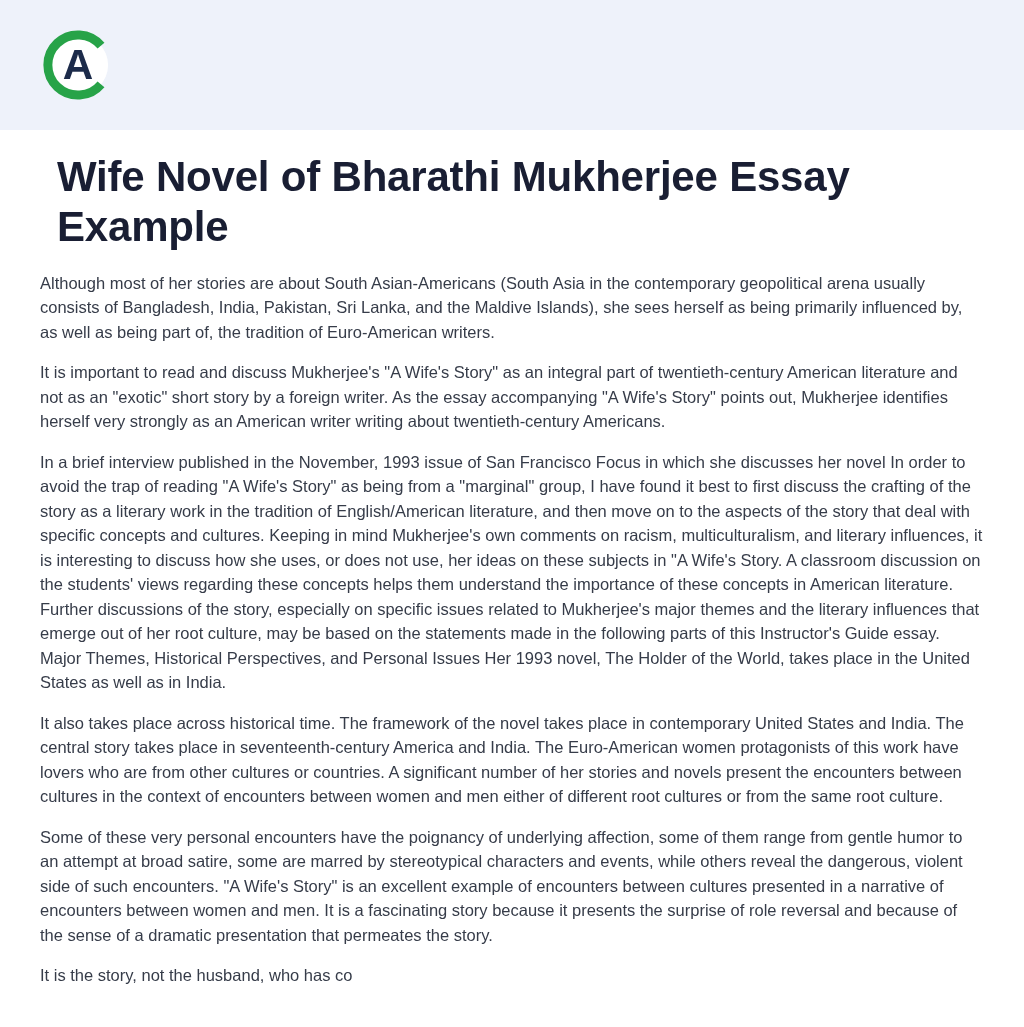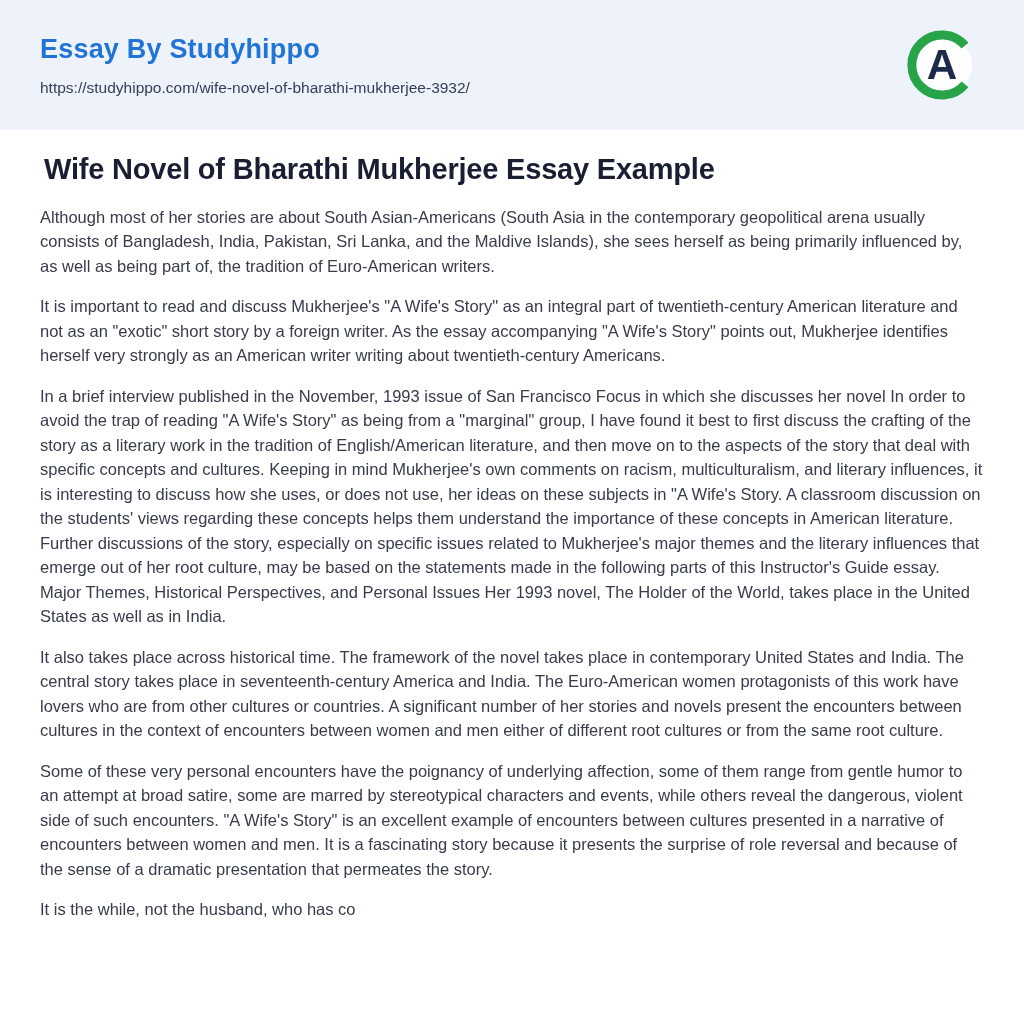--- a/index.html
+++ b/index.html
@@ -32,57 +32,53 @@
     color: #343e57;
     font-size: 15.5px;
   }
   .logo-box { width: 76px; height: 76px; cursor: pointer; }
   .logo-box svg { display: block; width: 76px; height: 76px; }
   .content {
     padding: 22px 40px 40px 40px;
   }
   .essay-title {
     color: #191e33;
-    font-size: 29px;
+    font-size: 42px;
     line-height: 1.2;
     font-weight: 700;
     letter-spacing: -0.2px;
-    margin: 0 0 18px 4px;
+    margin: 0 0 18px 17px;
   }
   .para {
     color: #363c49;
     font-size: 16.5px;
     line-height: 24.5px;
     margin: 0 0 16px 0;
     max-width: 946px;
   }
 </style>
 </head>
 <body>
 
 <div class="page">
 
   <header class="site-header">
-    <div class="header-text">
-      <a class="brand-link">Essay By Studyhippo</a>
-      <div class="source-url">https://studyhippo.com/wife-novel-of-bharathi-mukherjee-3932/</div>
-    </div>
     <div class="logo-box">
       <svg viewBox="0 0 72 72">
         <circle cx="36" cy="36" r="28.5" fill="#ffffff"></circle>
         <path d="M 57.8 54.3 A 28.5 28.5 0 1 1 57.8 17.7" fill="none" stroke="#27a348" stroke-width="8.5" stroke-linecap="butt"></path>
         <text x="36" y="49.5" text-anchor="middle" font-family="Liberation Sans, DejaVu Sans, sans-serif" font-size="40" font-weight="700" fill="#1c2b4a">A</text>
       </svg>
     </div>
   </header>
 
   <main class="content">
     <h1 class="essay-title">Wife Novel of Bharathi Mukherjee Essay Example</h1>
 
     <p class="para">Although most of her stories are about South Asian-Americans (South Asia in the contemporary geopolitical arena usually consists of Bangladesh, India, Pakistan, Sri Lanka, and the Maldive Islands), she sees herself as being primarily influenced by, as well as being part of, the tradition of Euro-American writers.</p>
     <p class="para">It is important to read and discuss Mukherjee's "A Wife's Story" as an integral part of twentieth-century American literature and not as an "exotic" short story by a foreign writer. As the essay accompanying "A Wife's Story" points out, Mukherjee identifies herself very strongly as an American writer writing about twentieth-century Americans.</p>
     <p class="para">In a brief interview published in the November, 1993 issue of San Francisco Focus in which she discusses her novel In order to avoid the trap of reading "A Wife's Story" as being from a "marginal" group, I have found it best to first discuss the crafting of the story as a literary work in the tradition of English/American literature, and then move on to the aspects of the story that deal with specific concepts and cultures. Keeping in mind Mukherjee's own comments on racism, multiculturalism, and literary influences, it is interesting to discuss how she uses, or does not use, her ideas on these subjects in "A Wife's Story. A classroom discussion on the students' views regarding these concepts helps them understand the importance of these concepts in American literature. Further discussions of the story, especially on specific issues related to Mukherjee's major themes and the literary influences that emerge out of her root culture, may be based on the statements made in the following parts of this Instructor's Guide essay. Major Themes, Historical Perspectives, and Personal Issues Her 1993 novel, The Holder of the World, takes place in the United States as well as in India.</p>
     <p class="para">It also takes place across historical time. The framework of the novel takes place in contemporary United States and India. The central story takes place in seventeenth-century America and India. The Euro-American women protagonists of this work have lovers who are from other cultures or countries. A significant number of her stories and novels present the encounters between cultures in the context of encounters between women and men either of different root cultures or from the same root culture.</p>
     <p class="para">Some of these very personal encounters have the poignancy of underlying affection, some of them range from gentle humor to an attempt at broad satire, some are marred by stereotypical characters and events, while others reveal the dangerous, violent side of such encounters. "A Wife's Story" is an excellent example of encounters between cultures presented in a narrative of encounters between women and men. It is a fascinating story because it presents the surprise of role reversal and because of the sense of a dramatic presentation that permeates the story.</p>
-    <p class="para">It is the while, not the husband, who has co</p>
+    <p class="para">It is the story, not the husband, who has co</p>
   </main>
 
 </div>
 
 </body></html>

